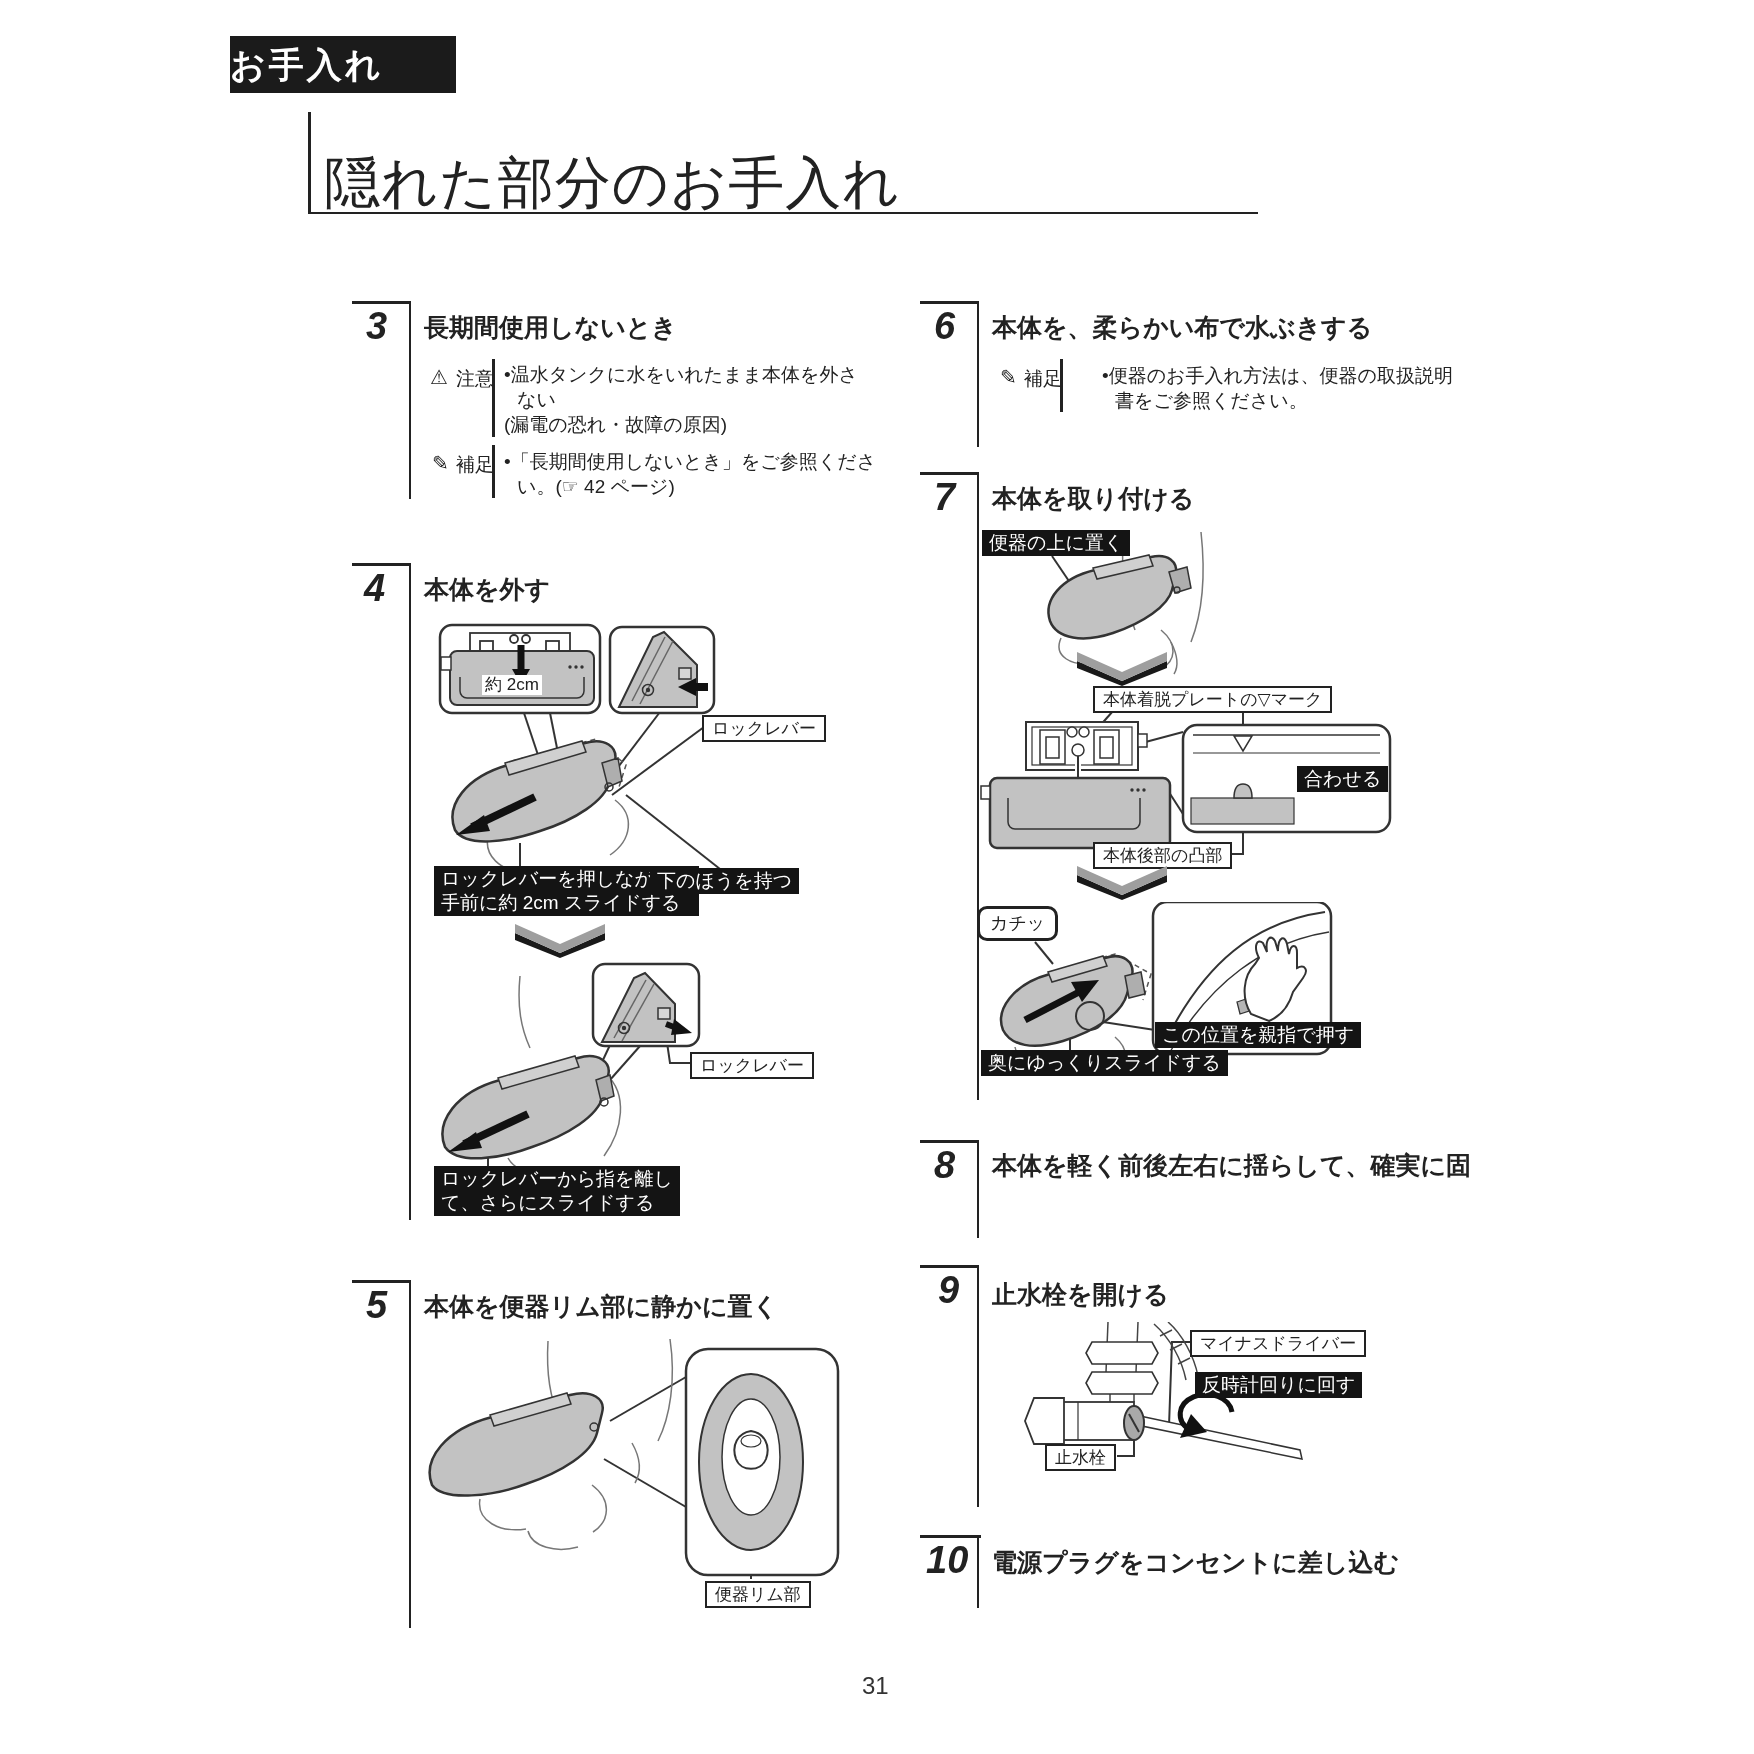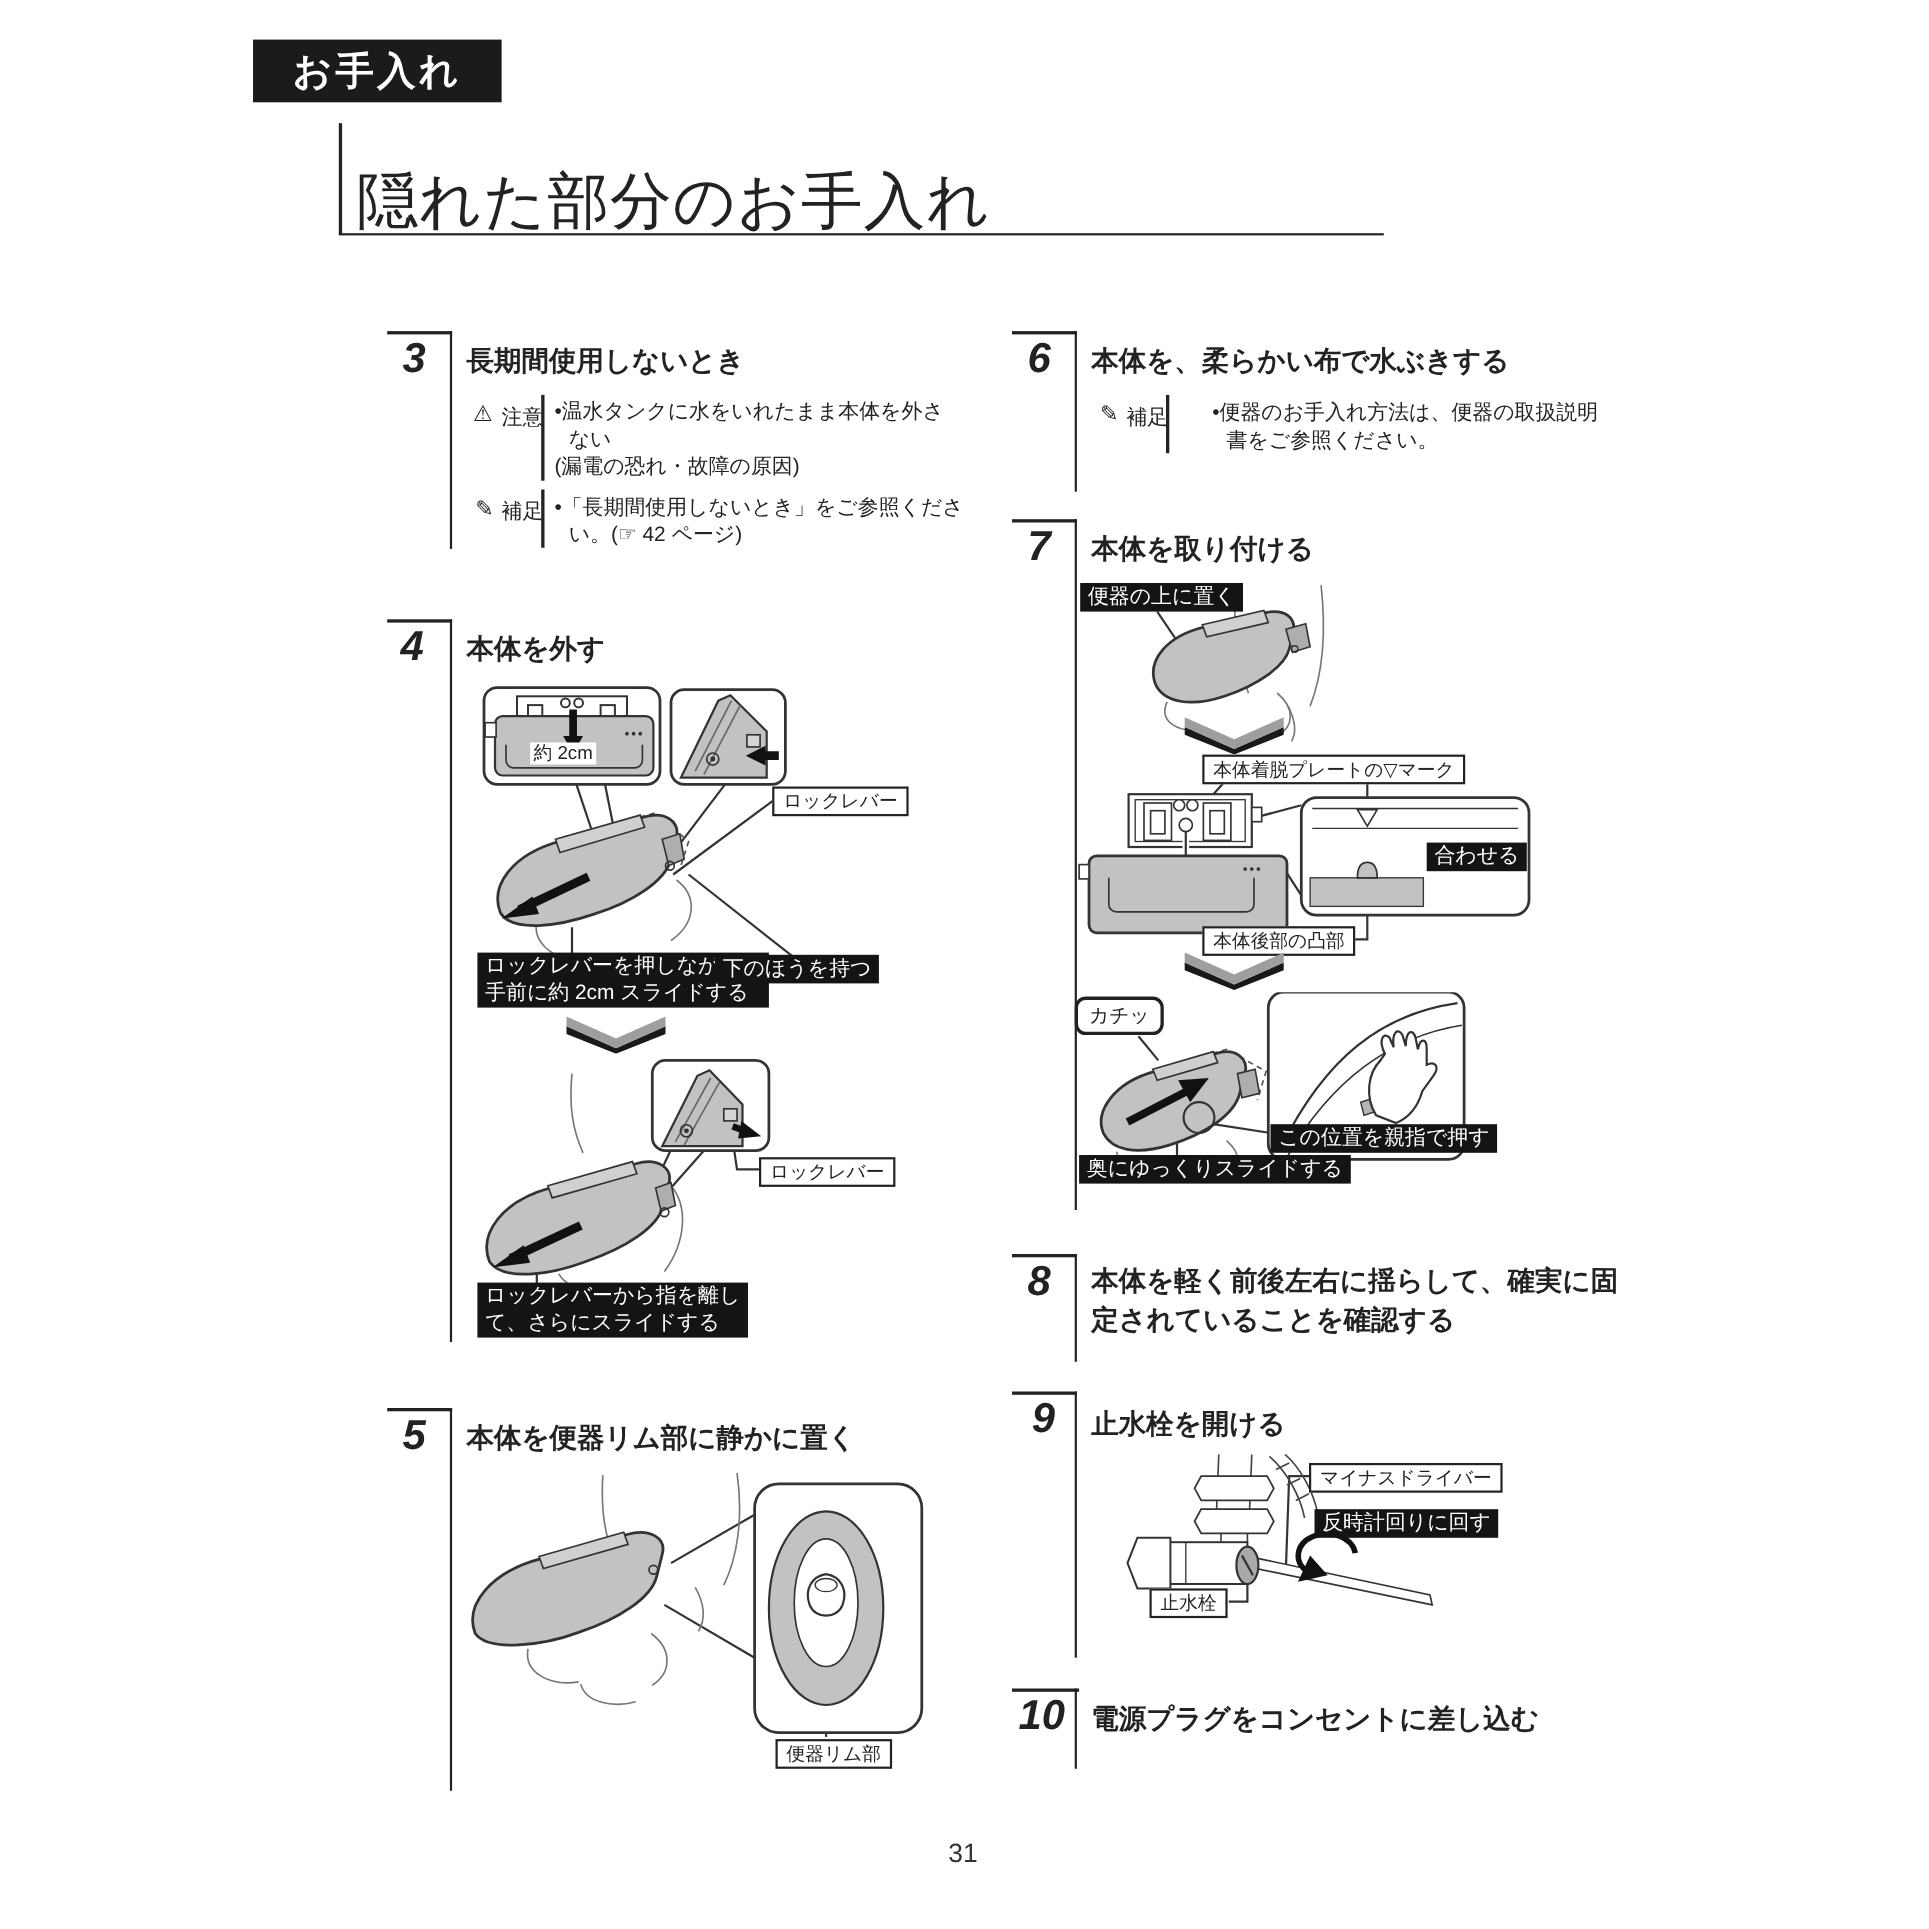--- a/index.html
+++ b/index.html
@@ -1,19 +1,19 @@
 <!DOCTYPE html>
 <html><head>
 <meta charset="utf-8">
 <style>
 *{margin:0;padding:0;box-sizing:border-box}
 html,body{width:1754px;height:1754px}
 body{position:relative;background:#fff;font-family:"Liberation Sans","DejaVu Sans",sans-serif;color:#222;overflow:hidden}
 .abs{position:absolute}
-.badge{background:#1b1b1b;color:#fff;font-weight:bold;font-size:35px;text-align:center;line-height:57px;letter-spacing:3px}
+.badge{background:#1b1b1b;color:#fff;font-weight:bold;font-size:35px;text-align:left;line-height:57px;letter-spacing:3px}
 .title{font-size:56px;letter-spacing:1px;white-space:nowrap}
 .rule{background:#222}
 .num{font-size:38px;font-weight:bold;font-style:italic;line-height:40px}
 .h1{font-size:25px;font-weight:bold;white-space:nowrap}
 .h1.two{line-height:35px}
 .body-t{font-size:19px;line-height:25px;white-space:nowrap}
 .ln{display:block}
 .ind{padding-left:13px}
 .icn{font-size:20px;line-height:24px}
 .nlbl{font-size:19px}
@@ -304,21 +304,20 @@
   <div class="abs bubble" style="left:22px;top:4px">カチッ</div>
   <div class="abs lbl-b" style="left:200px;top:120px">この位置を親指で押す</div>
   <div class="abs lbl-b" style="left:26px;top:148px">奥にゆっくりスライドする</div>
 </div>
 
 <div class="abs rule" style="left:920px;top:1140px;width:59px;height:3px"></div>
 <div class="abs rule" style="left:977px;top:1140px;width:2px;height:98px"></div>
 <div class="abs num" style="left:934px;top:1145px">8</div>
 <div class="abs h1 two" style="left:992px;top:1148px">
   <span class="ln">本体を軽く前後左右に揺らして、確実に固</span>
-  <span class="ln">定されていることを確認する</span>
 </div>
 
 <div class="abs rule" style="left:920px;top:1265px;width:59px;height:3px"></div>
 <div class="abs rule" style="left:977px;top:1265px;width:2px;height:242px"></div>
 <div class="abs num" style="left:938px;top:1270px">9</div>
 <div class="abs h1" style="left:992px;top:1278px">止水栓を開ける</div>
 <div class="fig" style="left:1020px;top:1322px;width:340px;height:158px">
   <svg width="340" height="158" viewBox="0 0 340 158">
     <g stroke="#333" stroke-width="2" fill="none">
       <path d="M172,20 L152,20 L149,104"></path>

